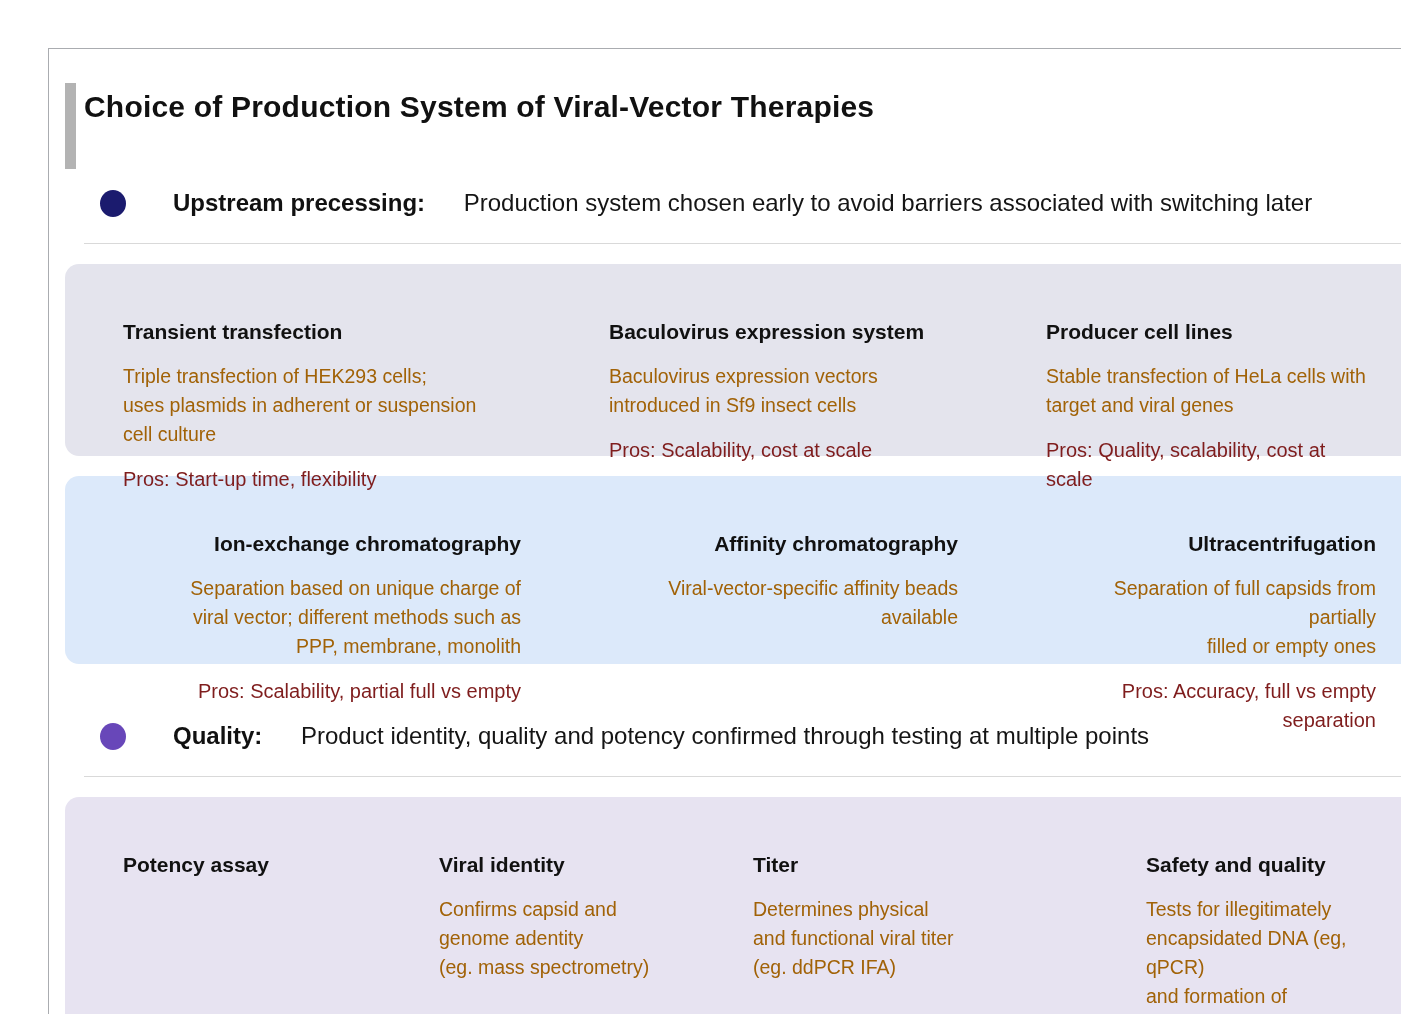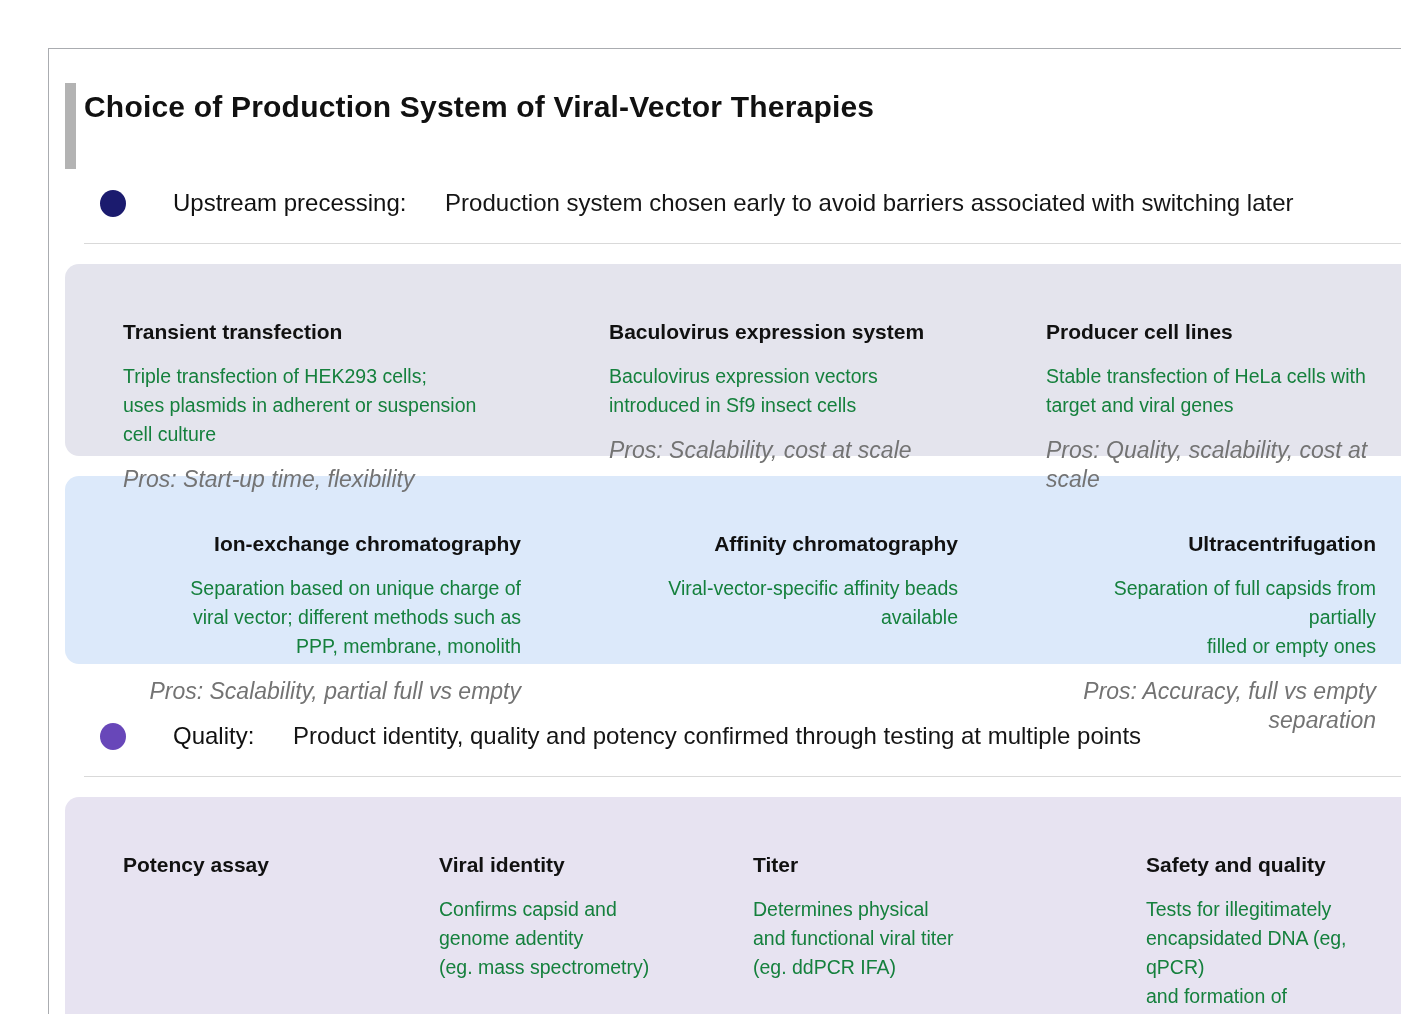--- a/index.html
+++ b/index.html
@@ -35,42 +35,41 @@
     border-bottom: 1px solid #d9d9d9;
   }
   .section-header.s1 { margin-top: 44px; }
   .section-header.s2 { margin-top: 32px; }
   .section-header.s3 { margin-top: 40px; }
   .bullet {
     width: 26px; height: 27px; border-radius: 50%;
     flex: 0 0 auto; margin-right: 15px;
   }
   .section-text { font-size: 24px; line-height: 32px; color: #151515; }
-  .section-label { font-weight: normal; color: #111111; }
+  .section-label { font-weight: bold; color: #111111; }
   .card {
     margin: 20px 16px 0 16px;
     border-radius: 14px;
     padding: 22px 0 0 26px;
     display: grid;
   }
   .card.cols3 { grid-template-columns: 486px 437px auto; height: 192px; }
   .card.cols3b { grid-template-columns: 486px 437px auto; height: 188px; text-align: right; }
   .card.cols4 { grid-template-columns: 316px 314px 393px auto; height: 236px; }
   .item { padding-right: 24px; }
   .item-heading {
     font-size: 21px; font-weight: bold; color: #111111;
     line-height: 28px; margin-bottom: 11px;
   }
   .item-body {
-    font-size: 19.5px; line-height: 29px; color: #15803d;
+    font-size: 19.5px; line-height: 29px; color: #a16207;
     white-space: pre-line;
   }
   .item-pros {
-    font-size: 23px; line-height: 29px; color: #737373;
-    font-style: italic;
+    font-size: 20px; line-height: 29px; color: #7f1d1d;
     white-space: pre-line;
   }
   .source-line {
     margin-top: 26px;
     text-align: center;
     font-size: 17px; color: #1c1c1c;
   }
 </style>
 </head>
 <body>

